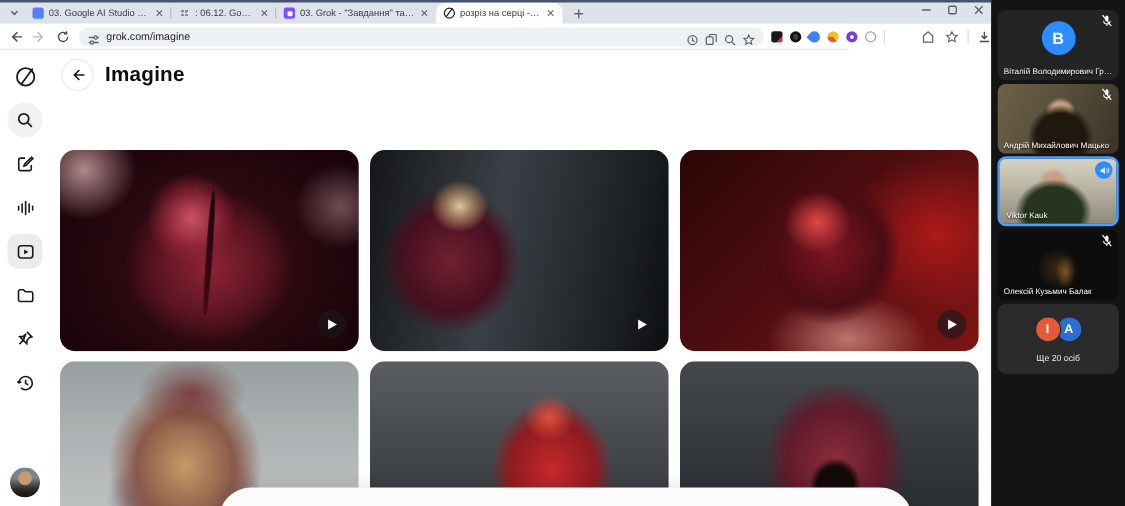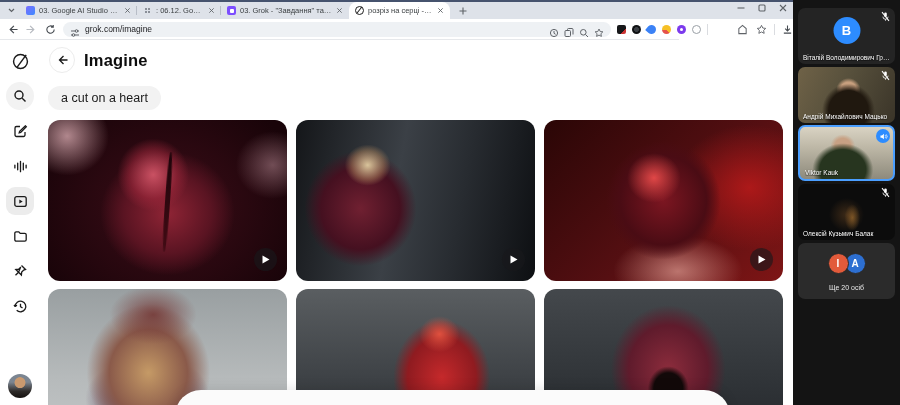--- a/index.html
+++ b/index.html
@@ -333,21 +333,20 @@
     <span id="sidebar-avatar"></span>
   </div>
 
   <div id="content">
     <div id="back-btn">
       <svg width="12" height="12" viewBox="0 0 12 12">
           <path d="M7.5 2L3.5 6l4 4M3.5 6h8" stroke="#1a1a1a" stroke-width="1.3" fill="none"></path>
         </svg>
     </div>
     <div id="page-title">Imagine</div>
-    <div id="prompt-pill">a cut on a heart</div>
 
     <div class="gen-img img-c1 img-r1 heart1">
       <span class="play-btn">
         <svg width="8" height="9" viewBox="0 0 8 9">
             <path d="M0.5 0.5L7.5 4.5L0.5 8.5z" fill="#fff"></path>
           </svg>
         </span>
     </div>
     <div class="gen-img img-c2 img-r1 heart2">
       <span class="play-btn">

